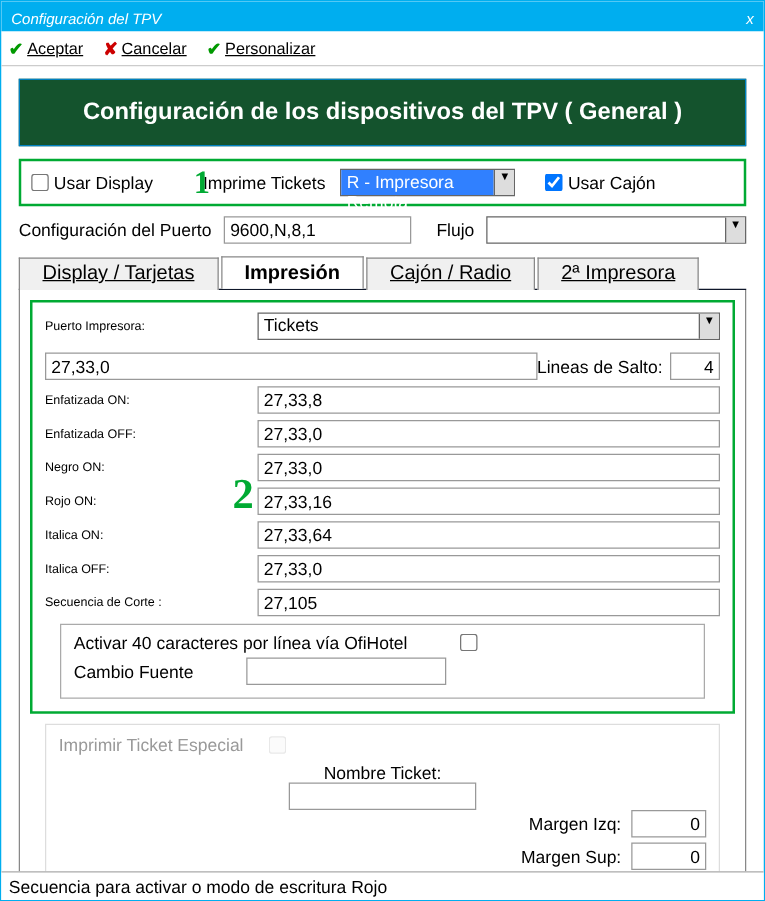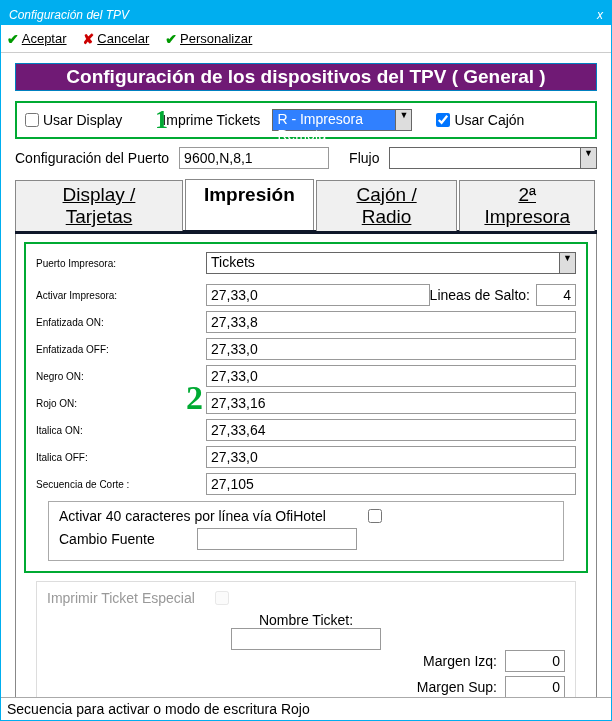--- a/index.html
+++ b/index.html
@@ -5,28 +5,28 @@
   * { box-sizing: border-box; font-family: Arial, sans-serif; }
   body { margin: 0; padding: 0; width: 612px; height: 721px; background: #fff; border: 1px solid #00aeef; position: relative; }
   .titlebar { background: #00aeef; height: 24px; color: #fff; font-size: 12px; padding: 3px 8px; display: flex; justify-content: space-between; align-items: flex-end; font-style: italic; }
   .titlebar .close { font-size: 12px; }
   .toolbar { height: 28px; border-bottom: 1px solid #ccc; display: flex; align-items: center; padding: 2px 6px; font-size: 13px; gap: 16px; }
   .toolbar-item { display: flex; align-items: center; gap: 3px; cursor: pointer; }
   .toolbar-item .chk { color: #009900; font-weight: bold; font-size: 14px; }
   .toolbar-item .x { color: #cc0000; font-weight: bold; font-size: 14px; }
   .toolbar-item .text { text-decoration: underline; }
   .main { padding: 10px 14px 0 14px; }
-  .banner { background: #701a75; color: #fff; font-size: 19px; font-weight: bold; text-align: center; padding: 2px 0; border: 1px solid #0080c0; }
+  .banner { background: #14532d; color: #fff; font-size: 19px; font-weight: bold; text-align: center; padding: 15px 0; border: 1px solid #0080c0; }
   .greenbox1 { border: 2px solid #00aa33; margin-top: 10px; padding: 6px 8px; display: flex; align-items: center; gap: 12px; position: relative; }
   .green-num { position: absolute; font-size: 26px; font-weight: bold; color: #00aa33; font-family: "Times New Roman", serif; }
   .row { display: flex; align-items: center; gap: 10px; font-size: 14px; margin-top: 8px; }
   .field-label { font-size: 14px; }
   input[type=text] { border: 1px solid #999; font-size: 14px; padding: 2px 4px; height: 22px; }
   .select-blue { background: #3080ff; color: #fff; }
-  .tabs { margin-top: 10px; display: flex; border-bottom: 4px solid #0f172a; font-size: 19px; text-align: center; }
+  .tabs { margin-top: 10px; display: flex; border-bottom: 1px solid #0f172a; font-size: 16px; }
   .tab { border: 1px solid #888; border-bottom: none; padding: 3px 18px; margin-right: 2px; background: #f0f0f0; cursor: pointer; position: relative; top: 1px; }
   .tab.active { background: #fff; font-weight: bold; top: 0; padding-top: 4px; }
   .panel { border: 1px solid #888; border-top: none; padding: 8px; position: relative; }
   .greenbox2 { border: 2px solid #00aa33; padding: 8px 10px 10px 10px; position: relative; }
   .form-row { display: flex; align-items: center; margin-bottom: 5px; }
   .form-row .lbl { width: 170px; font-size: 10px; }
   .form-row input[type=text] { flex: 1; }
   .full-select { flex: 1; }
   .sub-right { display: flex; align-items: center; margin-left: 10px; gap: 6px; font-size: 14px; }
   .inner-box { border: 1px solid #aaa; margin: 6px 12px 0 12px; padding: 6px 10px; font-size: 14px; }
@@ -111,21 +111,20 @@
 
       <div class="form-row">
         <span class="lbl">Puerto Impresora:</span>
         <div class="combo full-select">
           <div class="sel">Tickets</div>
           <div class="dropdown-btn">▼</div>
         </div>
       </div>
 
       <div class="form-row" style="margin-top:10px;">
-        <span class="lbl">Activar Impresora:</span>
         <input type="text" style="width: 180px;" value="27,33,0">
         <div class="sub-right" style="margin-left:auto;">
           <span>Lineas de Salto:</span>
           <input type="text" style="width: 40px; text-align: right;" value="4">
         </div>
       </div>
 
       <div class="form-row">
         <span class="lbl">Enfatizada ON:</span>
         <input type="text" value="27,33,8" style="">

